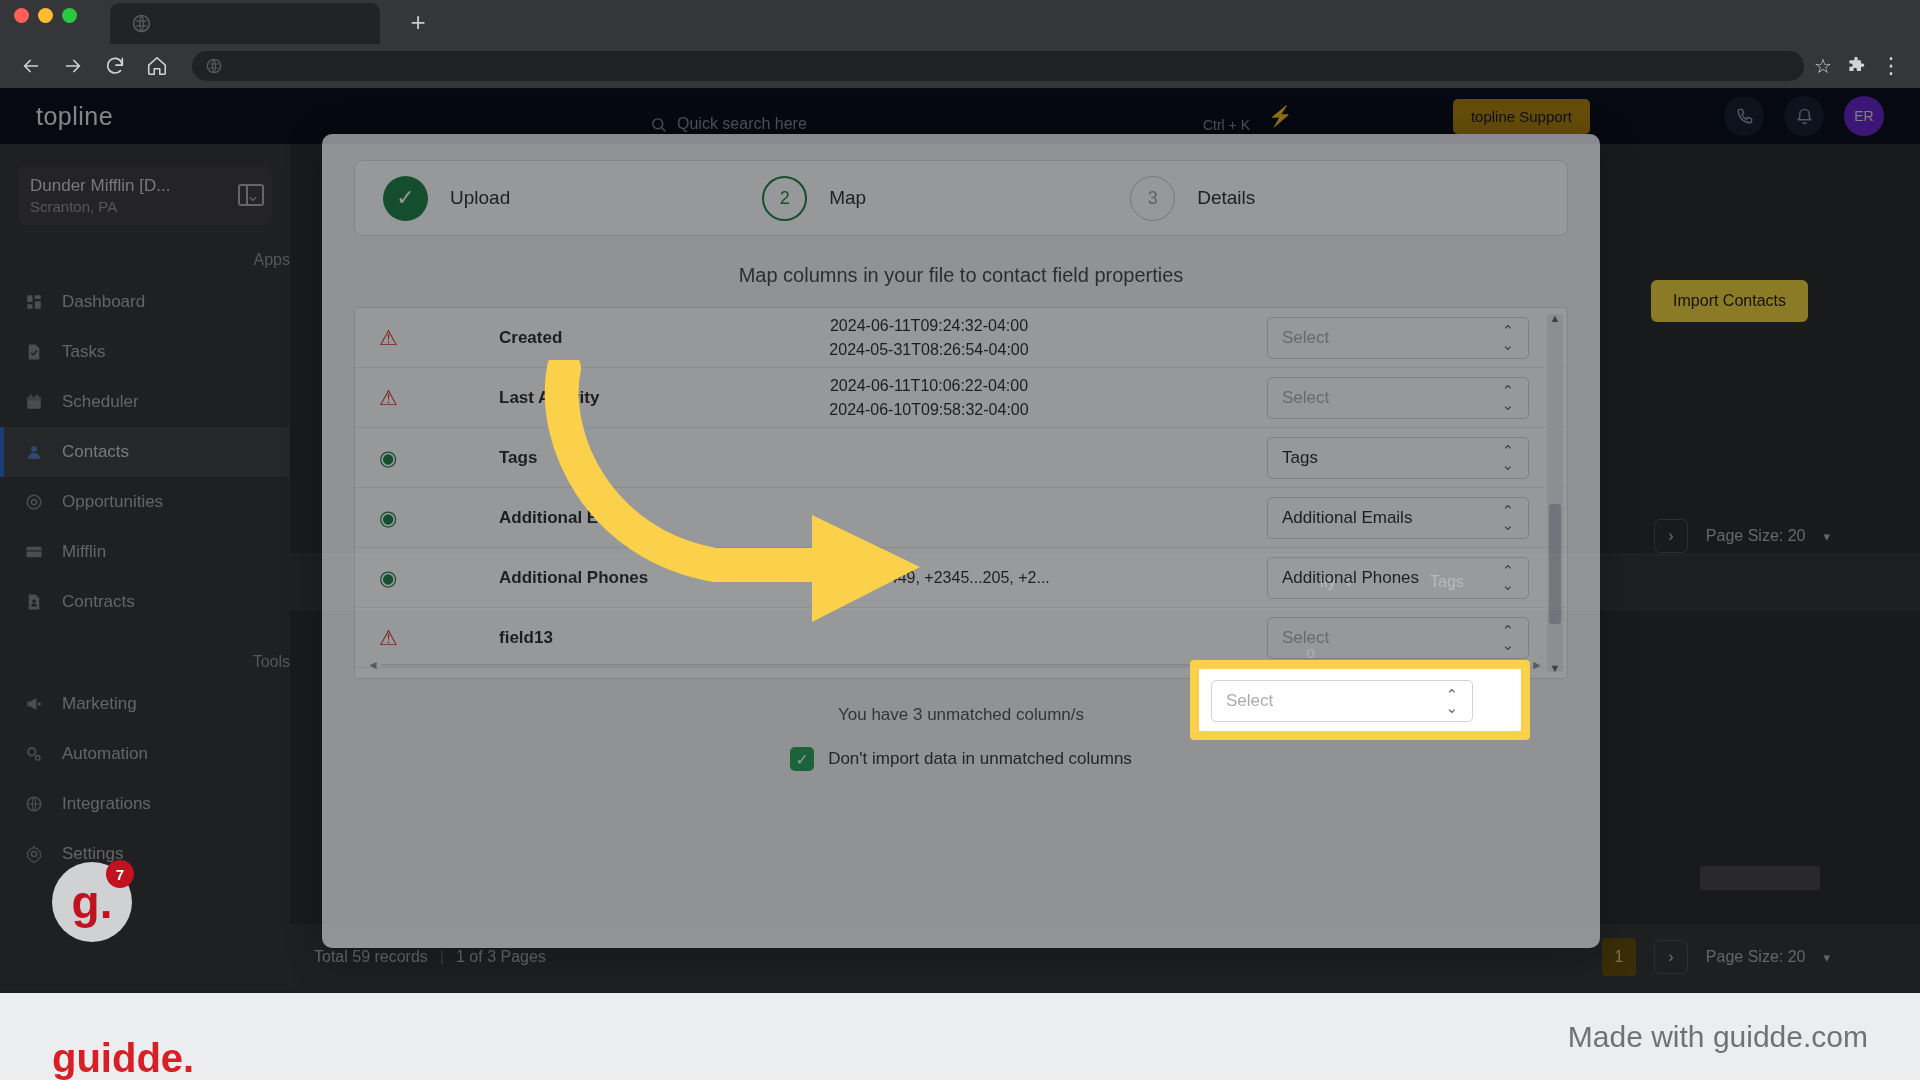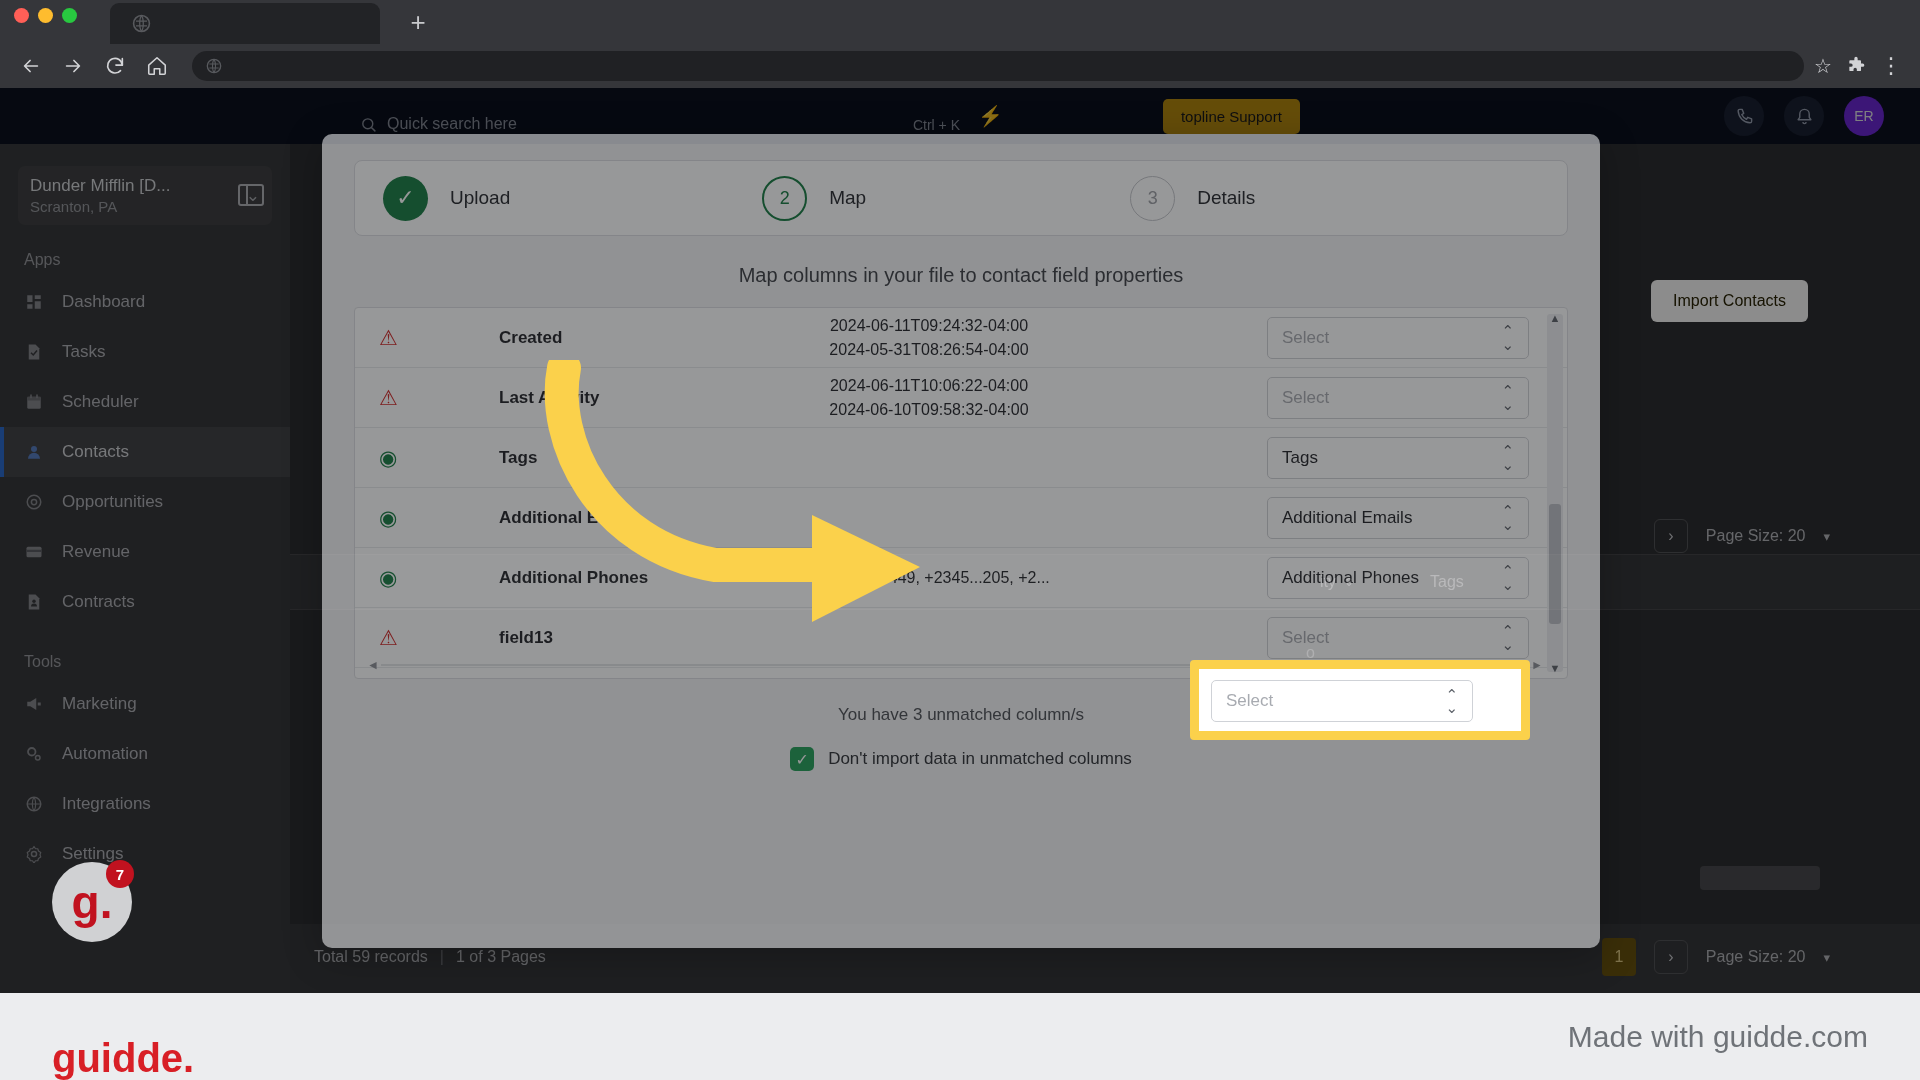--- a/index.html
+++ b/index.html
@@ -95,37 +95,37 @@
   .chev { margin-left: auto; color: #aaacb2; font-size: 17px; }
   .panel-icon {
     position: absolute; right: 26px; top: 40px; width: 26px; height: 22px;
     border: 2px solid #b9bbc0; border-radius: 3px;
   }
   .panel-icon:after {
     content: ""; position: absolute; left: 6px; top: 0; bottom: 0;
     border-left: 2px solid #b9bbc0;
   }
   .sec-label {
-    padding: 26px 0 8px 24px; color: #9b9da3; font-size: 16px;
+    padding: 26px 0 8px 24px; color: #9b9da3; font-size: 16px; text-align: right;
   }
   .navitem {
     height: 50px; display: flex; align-items: center; padding-left: 24px;
     color: #b5b7bd; font-size: 17px; gap: 18px; position: relative;
   }
   .navitem.active { background: #46474b; color: #d8dade; }
   .navitem.active:before {
     content: ""; position: absolute; left: 0; top: 0; bottom: 0; width: 4px;
     background: #2f6fd6;
   }
   .nav-ic { width: 20px; height: 20px; display: flex; align-items: center; justify-content: center; }
 
   
   .main { position: absolute; top: 56px; left: 290px; width: 1630px; height: 846px; }
   .import-btn {
-    position: absolute; right: 112px; top: 136px; background: #ffffff;
+    position: absolute; right: 112px; top: 136px; background: #fde047;
     color: #2a2404; font-size: 16px; padding: 12px 22px; border-radius: 6px;
   }
   .pager-top {
     position: absolute; right: 90px; top: 375px; display: flex; align-items: center; gap: 18px;
     color: #b9bbc0; font-size: 16px;
   }
   .pg-arrow {
     width: 34px; height: 34px; border: 1px solid #55565a; border-radius: 6px;
     display: flex; align-items: center; justify-content: center; color: #c9cbd0;
   }
@@ -323,20 +323,21 @@
             <path d="M10 3a2 2 0 014 0v2h3a1 1 0 011 1v3h2a2 2 0 010 4h-2v4a1 1 0 01-1 1h-4v-2a2 2 0 10-4 0v2H5a1 1 0 01-1-1v-4H6a2 2 0 000-4H4V6a1 1 0 011-1h5z" fill="#d2d3d6"></path>
           </svg>
         <span style="font-size:22px;">⋮</span>
       </div>
     </div>
   </div>
 
   <div class="app">
 
     <div class="appheader">
+      <div class="logo">topline</div>
       <div class="search">
         <svg width="17" height="17" viewBox="0 0 24 24">
             <circle cx="11" cy="11" r="7" fill="none" stroke="#8d93a0" stroke-width="2"></circle>
             <path d="M16.5 16.5L21 21" stroke="#8d93a0" stroke-width="2" stroke-linecap="round"></path>
           </svg>
         <span>Quick search here</span>
         <span class="kbd">Ctrl + K</span>
       </div>
       <div class="bolt">⚡</div>
       <div class="support">topline Support</div>
@@ -417,21 +418,21 @@
           </span>
         <span>Opportunities</span>
       </div>
       <div class="navitem">
         <span class="nav-ic">
             <svg width="18" height="18" viewBox="0 0 24 24">
               <rect x="2" y="5" width="20" height="14" rx="2" fill="#8a8c92"></rect>
               <rect x="2" y="9" width="20" height="3" fill="#5e6066"></rect>
             </svg>
           </span>
-        <span>Revenue</span>
+        <span>Mifflin</span>
       </div>
       <div class="navitem">
         <span class="nav-ic">
             <svg width="18" height="18" viewBox="0 0 24 24">
               <path d="M5 2h9l5 5v15H5z" fill="#8a8c92"></path>
               <circle cx="12" cy="11" r="2.3" fill="#3a3b3e"></circle>
               <path d="M8 18a4 4 0 018 0z" fill="#3a3b3e"></path>
             </svg>
           </span>
         <span>Contracts</span>

